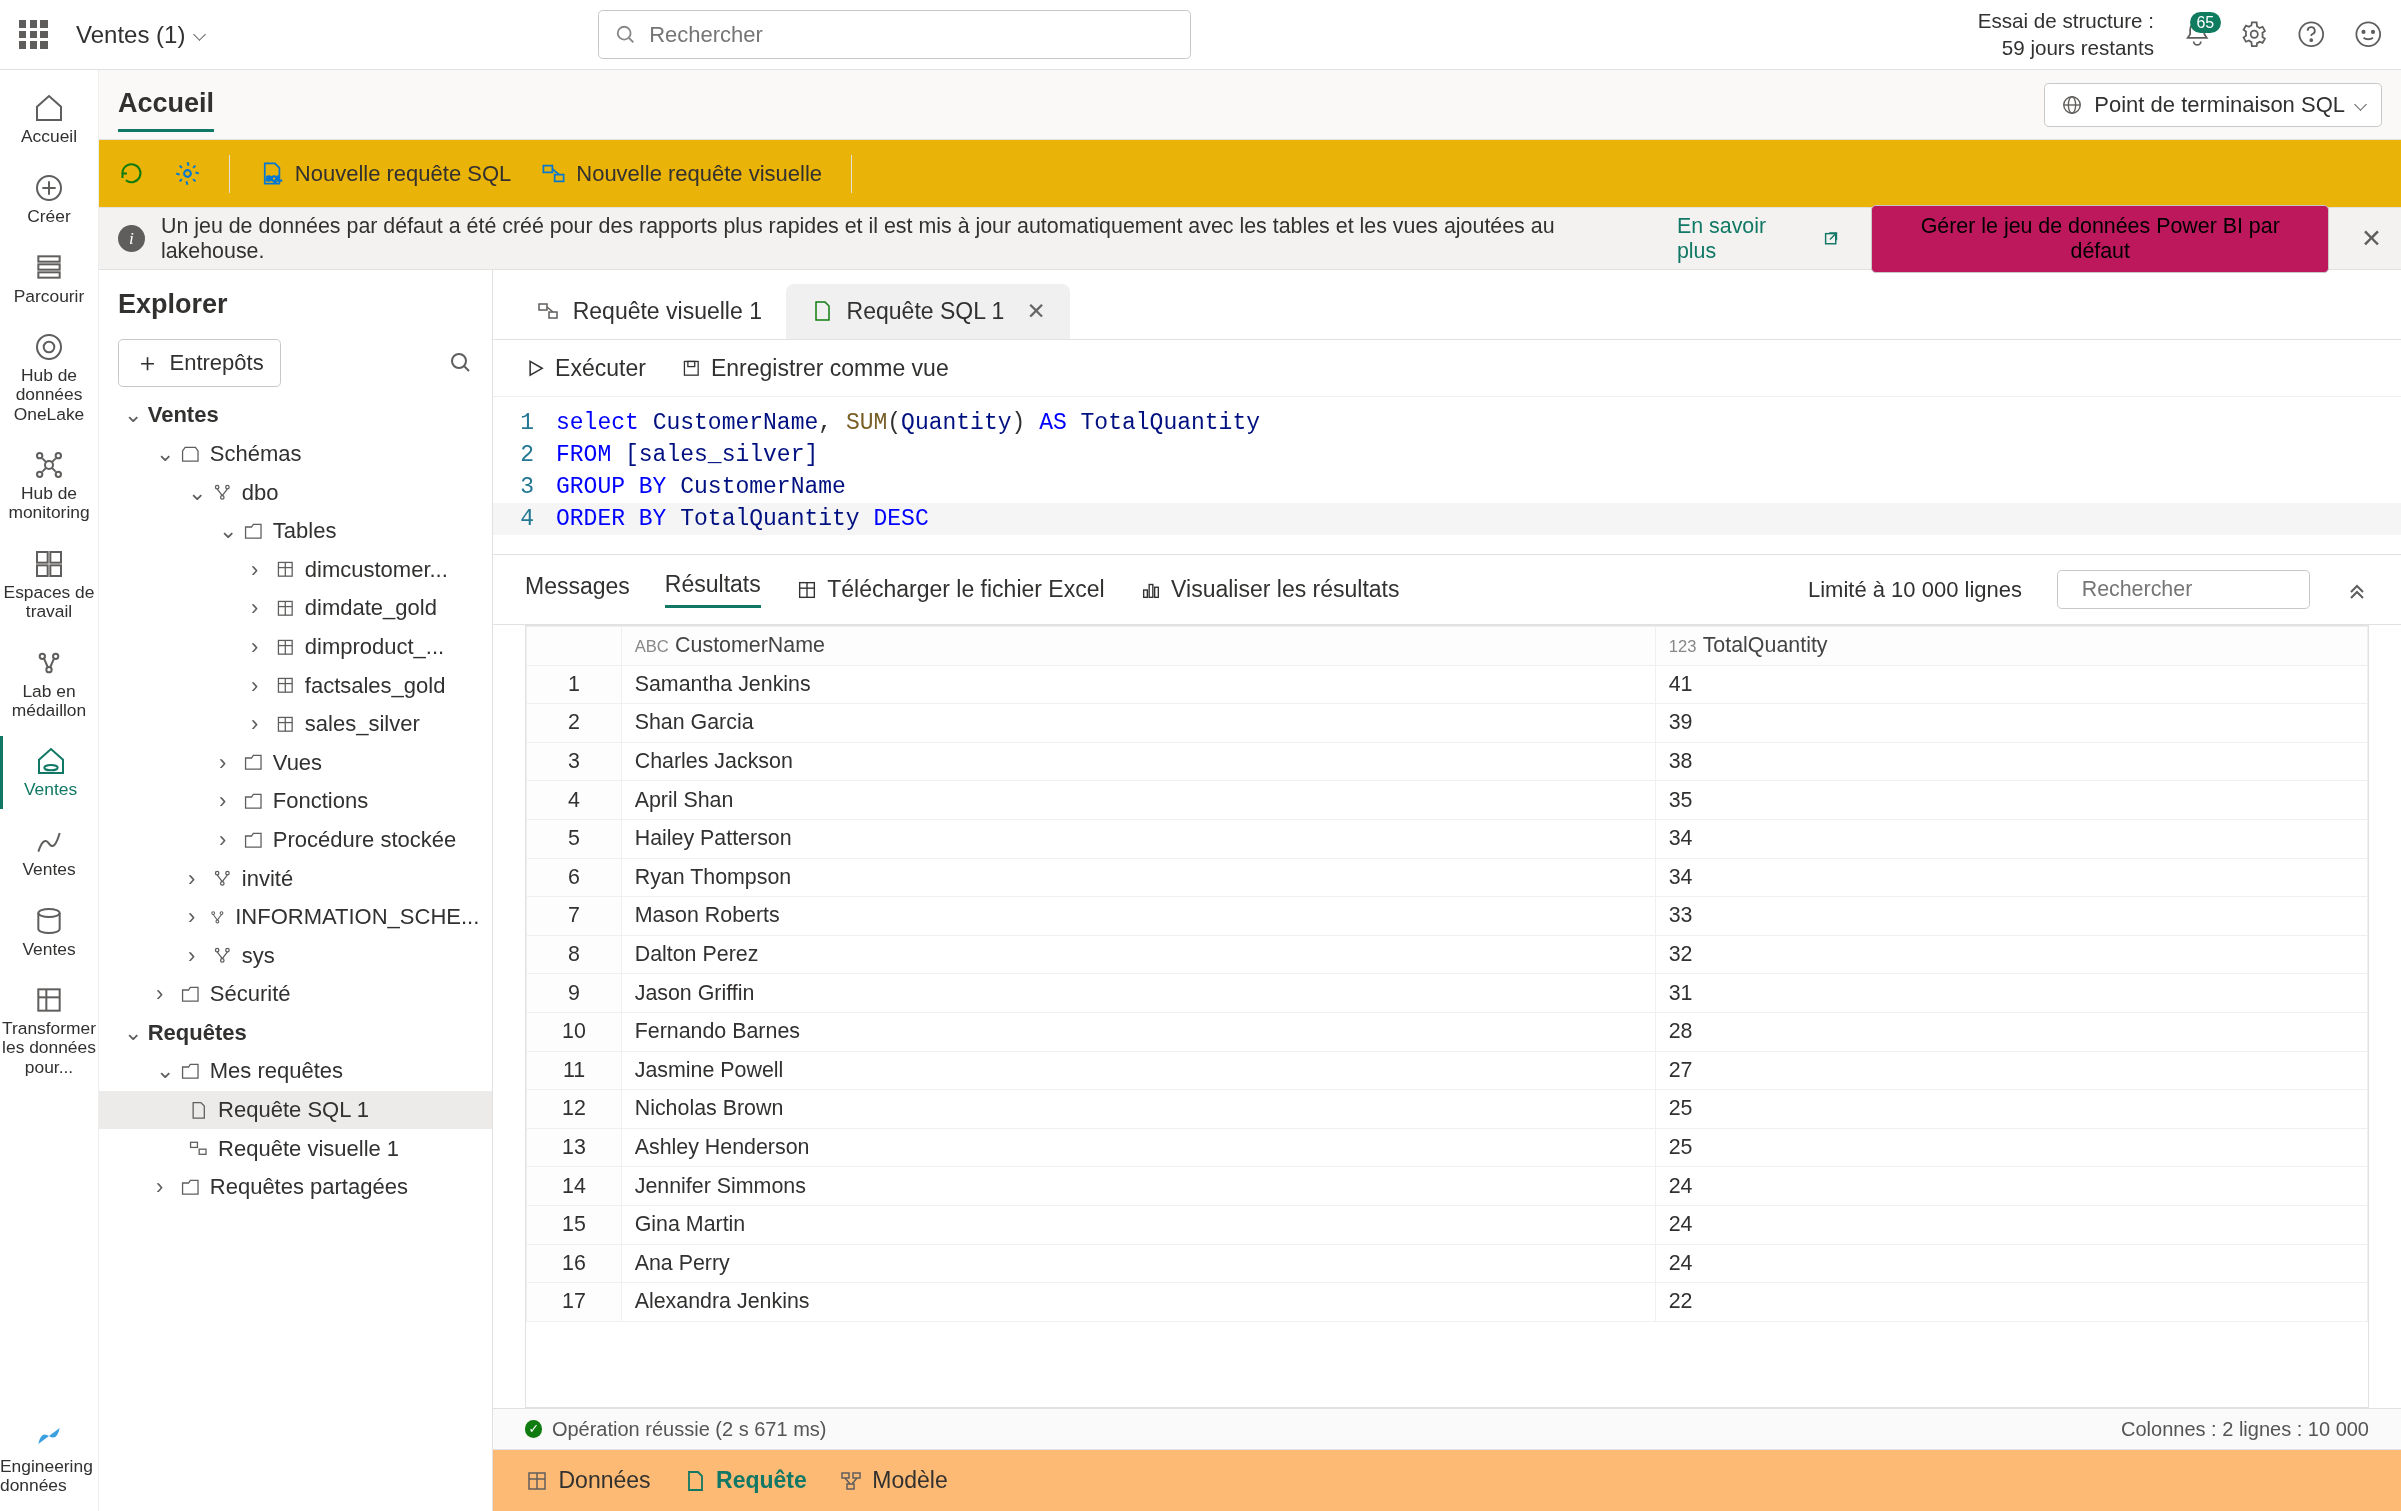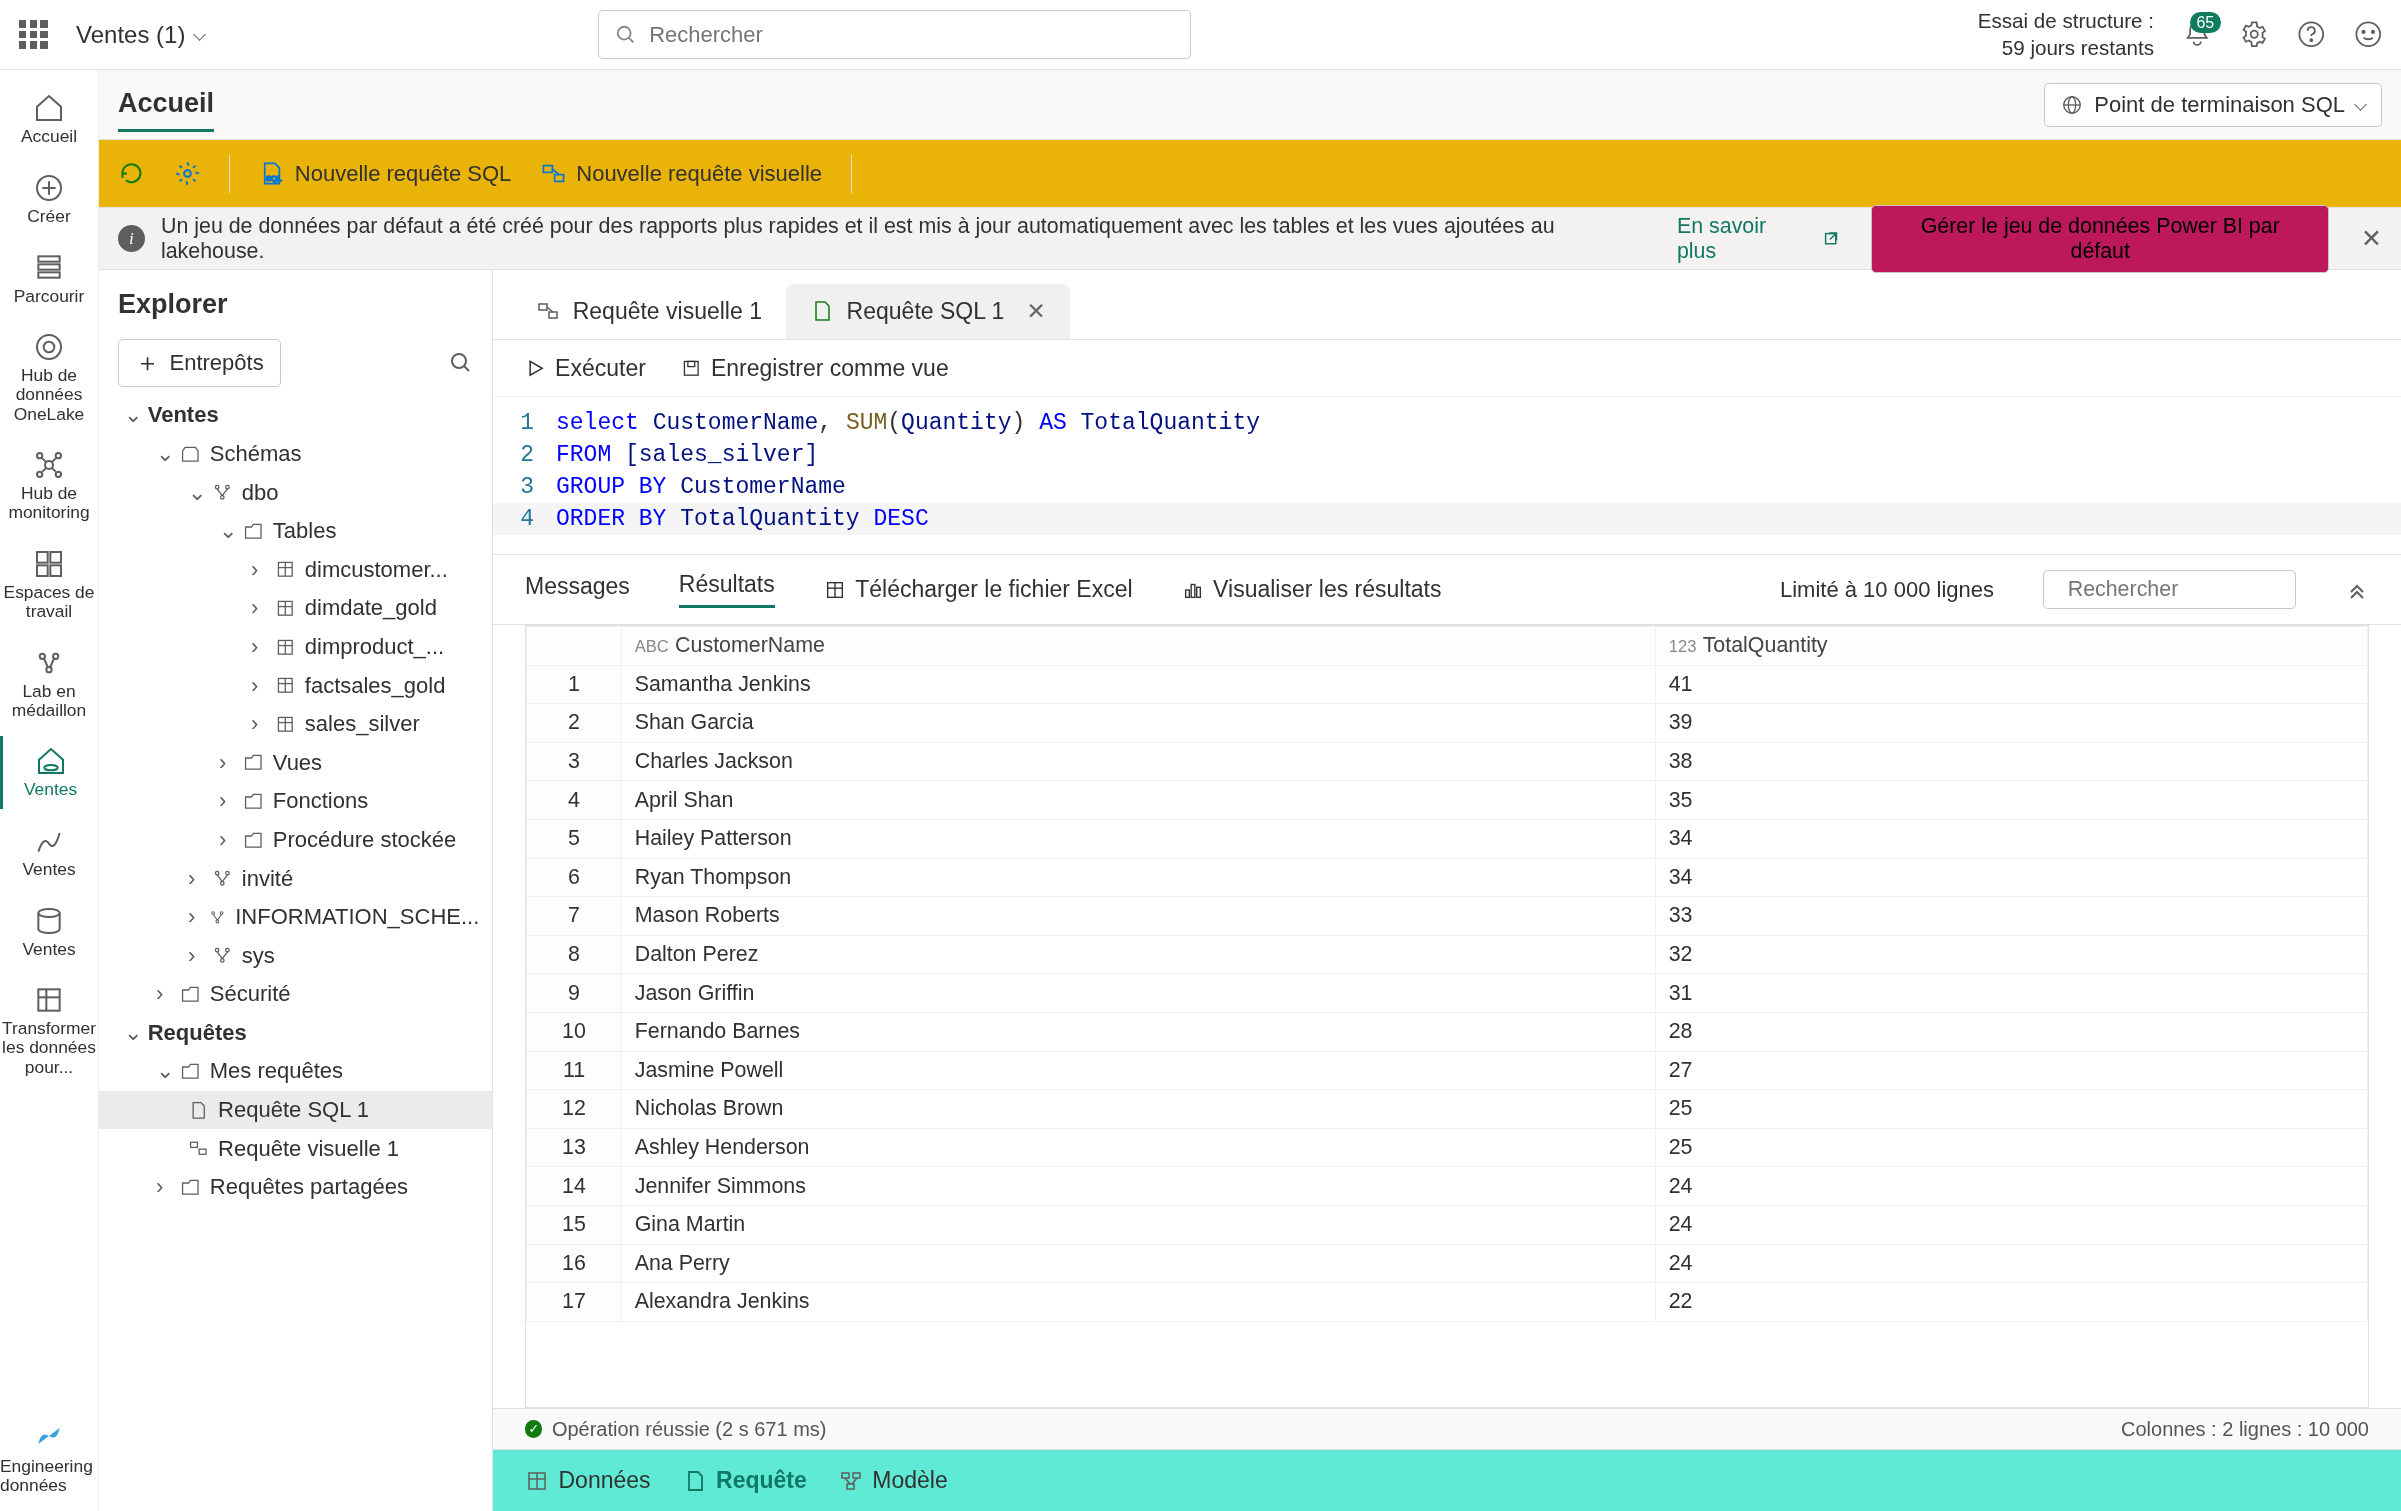--- a/index.html
+++ b/index.html
@@ -54,35 +54,35 @@
   .tab-close { margin-left:9.5px; color:#666; cursor:pointer;}
   .editor-tb { height:57px; display:flex; align-items:center; padding:0 32px; gap:35px; border-bottom:0.8px solid #f0f0f0;}
   .run-btn { display:flex; align-items:center; gap:9.5px; cursor:pointer; font-size:23px;}
   .code-area { padding:9.5px 0; font-family:"Consolas","Courier New",monospace; font-size:23px; line-height:1.4; border-bottom:0.8px solid #e1e1e1; min-height:158px; position:relative;}
   .code-line { display:flex; }
   .line-no { width:63px; text-align:right; padding-right:22px; color:#237893;}
   .code-content { flex:1; white-space:pre;}
   .code-line.hl { background:#f5f5f5; }
   .kw { color:#0000ff; } .fn { color:#795e26; } .ident { color:#001080; }
   .results-area { flex:1; display:flex; flex-direction:column; min-height:0;}
-  .results-tb { height:70px; display:flex; align-items:center; padding:0 32px; gap:49px; border-bottom:0.8px solid #e1e1e1;}
+  .results-tb { height:70px; display:flex; align-items:center; padding:0 32px; gap:35px; border-bottom:0.8px solid #e1e1e1;}
   .res-tab { cursor:pointer; padding-bottom:6.3px; font-size:23px;}
   .res-tab.active { font-weight:400; border-bottom:3.2px solid #117865; }
   .res-action { display:flex; align-items:center; gap:9.5px; cursor:pointer; font-size:23px;}
   .res-search { border:0.8px solid #c8c8c8; border-radius:4.7px; padding:6.3px 14.2px; display:flex; align-items:center; gap:9.5px; width:253px;}
   .res-search input { border:none; outline:none; flex:1; font-size:21.4px; background:transparent;}
   .grid { flex:1; overflow:auto; margin:0 32px; border:0.8px solid #e1e1e1; font-size:21.4px;}
   .grid table { width:100%; border-collapse:collapse; }
   .grid th, .grid td { border:0.8px solid #f0f0f0; padding:6.3px 12.7px; text-align:left; }
   .grid th { background:#fdfdfd; font-weight:400; color:#444; }
   .grid td.rn { text-align:center; width:95px; background:#fdfdfd;}
   .col-type { font-size:16.6px; color:#888; margin-right:6.3px;}
   .status-strip { height:41px; display:flex; align-items:center; padding:0 32px; border-top:0.8px solid #e1e1e1; background:#fafafa; font-size:20px; color:#555;}
   .success-dot { width:17.4px; height:17.4px; border-radius:50%; background:#107c10; display:inline-flex; align-items:center; justify-content:center; color:#fff; font-size:12.7px; margin-right:9.5px;}
-  .btm-tabs { height:62px; display:flex; align-items:center; padding:12px 32px; gap:32px; border-top:0.8px solid #e1e1e1; background:#5eead4;}
+  .btm-tabs { height:62px; display:flex; align-items:center; padding:12px 32px; gap:32px; border-top:0.8px solid #e1e1e1; background:#fdba74;}
   .btm-tab { display:flex; align-items:center; gap:9.5px; cursor:pointer; font-size:23px; padding:6.3px 0;}
   .btm-tab.active { color:#117865; font-weight:600; }
   svg { display:block; }
 </style>
 </head>
 <body>
 
 <div class="top-bar">
   <div class="waffle">
       <span></span>

